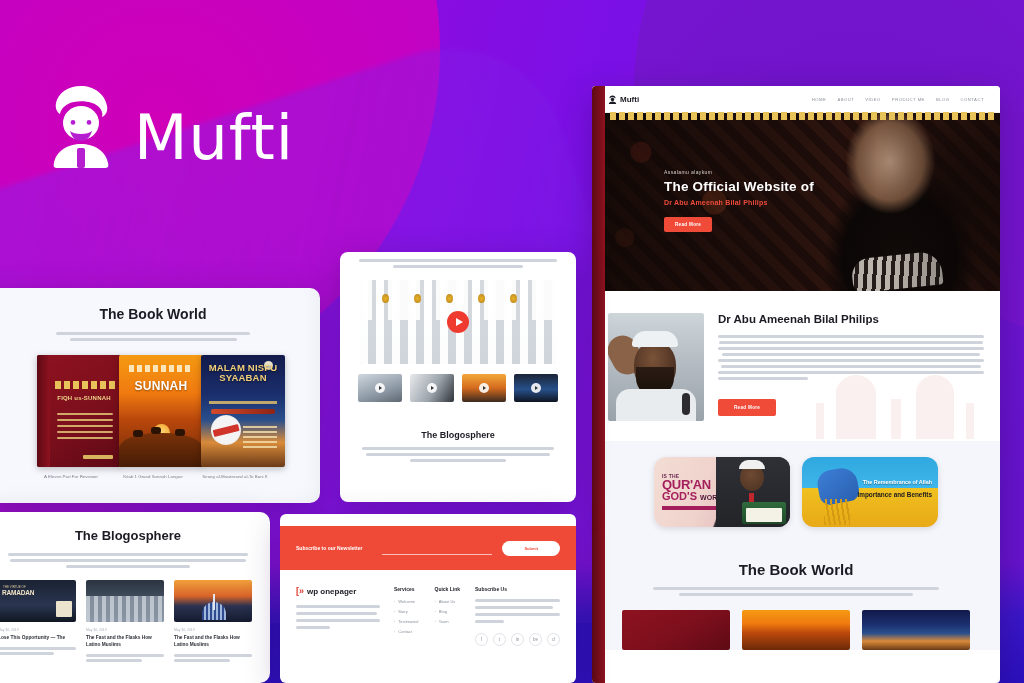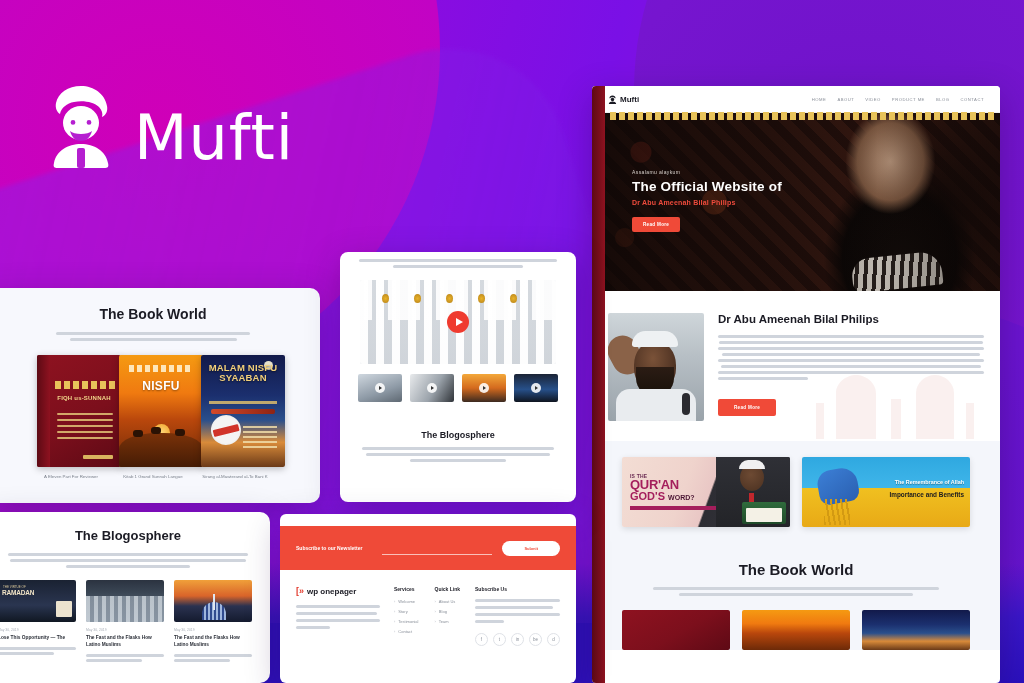--- a/index.html
+++ b/index.html
@@ -59,21 +59,21 @@
       repeating-linear-gradient(-45deg,rgba(120,50,30,.55) 0 9px,rgba(40,16,12,.55) 9px 18px);}
   .hero-figure{position:absolute;right:-10px;top:-6px;width:230px;height:195px;
     background:
       radial-gradient(ellipse 60px 70px at 48% 28%,#c9a488 0%,#8a6248 55%,rgba(60,35,25,0) 75%),
       radial-gradient(ellipse 95px 110px at 52% 78%,#120c0a 0%,#0b0706 60%,rgba(10,6,5,0) 80%),
       radial-gradient(ellipse 140px 150px at 70% 50%,rgba(20,10,8,.92),rgba(20,10,8,0) 72%);}
   .hero-hands{position:absolute;right:58px;bottom:2px;width:90px;height:34px;
     background:repeating-linear-gradient(100deg,#f2ece2 0 5px,#2a2320 5px 9px);
     border-radius:18px 22px 4px 10px;transform:rotate(-6deg);opacity:.92;}
   .hero-shade{position:absolute;inset:0;background:linear-gradient(90deg,rgba(12,6,5,.80) 0%,rgba(12,6,5,.45) 45%,rgba(12,6,5,.15) 70%,rgba(12,6,5,.55) 100%);}
-  .hero-copy{position:absolute;left:40px;top:56px;}
+  .hero-copy{position:absolute;left:72px;top:56px;}
   .hero-eyebrow{font-size:5px;color:#d9d2cd;letter-spacing:.4px;margin-bottom:4px;}
   .hero-h1{font-size:13.5px;font-weight:700;color:#fff;letter-spacing:.2px;}
   .hero-h2{font-size:7px;font-weight:700;color:#ef4b3c;margin-top:5px;letter-spacing:.2px;}
   .btn-red{display:inline-block;background:#f04a38;color:#fff;border-radius:2px;
     font-size:4.6px;font-weight:700;padding:5px 11px;margin-top:11px;letter-spacing:.3px;}
 
   .rm-about{background:#fff;padding:22px 16px 20px;display:flex;gap:14px;position:relative;}
   .about-watermark{position:absolute;right:14px;bottom:2px;width:190px;height:76px;opacity:.07;}
   .about-photo{width:96px;height:108px;flex:0 0 auto;border-radius:2px;overflow:hidden;position:relative;
     background:linear-gradient(180deg,#cfd6da 0%,#b7bfc5 40%,#9aa3aa 100%);}
@@ -82,21 +82,21 @@
   .ap-cap{position:absolute;left:24px;top:18px;width:46px;height:16px;border-radius:20px 20px 4px 4px;background:#eef1f3;}
   .ap-beard{position:absolute;left:28px;top:54px;width:38px;height:30px;border-radius:0 0 24px 24px;
     background:linear-gradient(180deg,#2b1c14,#171009);}
   .ap-body{position:absolute;left:8px;bottom:0;width:80px;height:32px;border-radius:14px 14px 0 0;background:#e9ecef;}
   .ap-arm{position:absolute;left:2px;top:22px;width:30px;height:40px;border-radius:16px;
     background:#8a6248;transform:rotate(-28deg);}
   .ap-mic{position:absolute;right:14px;bottom:6px;width:8px;height:22px;border-radius:4px;background:#2b2b30;}
   .about-body{flex:1;min-width:0;}
   .about-h{font-size:11.5px;font-weight:700;color:#1b1b24;margin-bottom:10px;}
   .rm-gallery{background:#f4f6fb;padding:16px;display:flex;gap:12px;justify-content:center;}
-  .g-card{width:168px;height:70px;border-radius:2px;overflow:hidden;position:relative;
+  .g-card{width:136px;height:70px;border-radius:12px;overflow:hidden;position:relative;
     box-shadow:0 2px 6px rgba(0,0,0,.12);}
   .g1{background:linear-gradient(110deg,#f3ddd4 0%,#efd3cc 38%,#e9c7c5 52%,#2d2d33 53%,#3a3a42 100%);}
   .g1 .q-band{position:absolute;left:8px;top:16px;}
   .q-l1{font-size:5px;font-weight:700;color:#6a2b52;letter-spacing:.2px;}
   .q-l2{font-size:13px;font-weight:800;color:#a41e5c;line-height:.95;letter-spacing:-.3px;}
   .q-l3{font-size:11px;font-weight:800;color:#a41e5c;line-height:1;}
   .q-l3 em{font-style:normal;font-size:7px;color:#4b1533;}
   .q-bar{width:86px;height:4px;background:#a41e5c;margin-top:4px;}
   .g1-person{position:absolute;right:0;top:0;width:74px;height:70px;
     background:linear-gradient(180deg,#2f3036 0%,#232428 100%);}
@@ -385,21 +385,21 @@
               <i></i>
             </div>
           <div class="cv1-b"></div>
         </div>
         <div class="bw-cap">A Eleven Part For Reviewer</div>
       </div>
 
       <div class="bw-item">
         <div class="bw-cover cv2">
           <div class="cv2-ar"></div>
-          <div class="cv2-t">NISFU</div>
+          <div class="cv2-t">SUNNAH</div>
           <div class="cv2-sun"></div>
           <div class="cv2-dune"></div>
           <div class="cv2-camel" style="left:14px;bottom:30px"></div>
           <div class="cv2-camel" style="left:32px;bottom:33px"></div>
           <div class="cv2-camel" style="left:56px;bottom:31px"></div>
         </div>
         <div class="bw-cap">Kitab 1 Grand Sunnah Langue</div>
       </div>
 
       <div class="bw-item">

